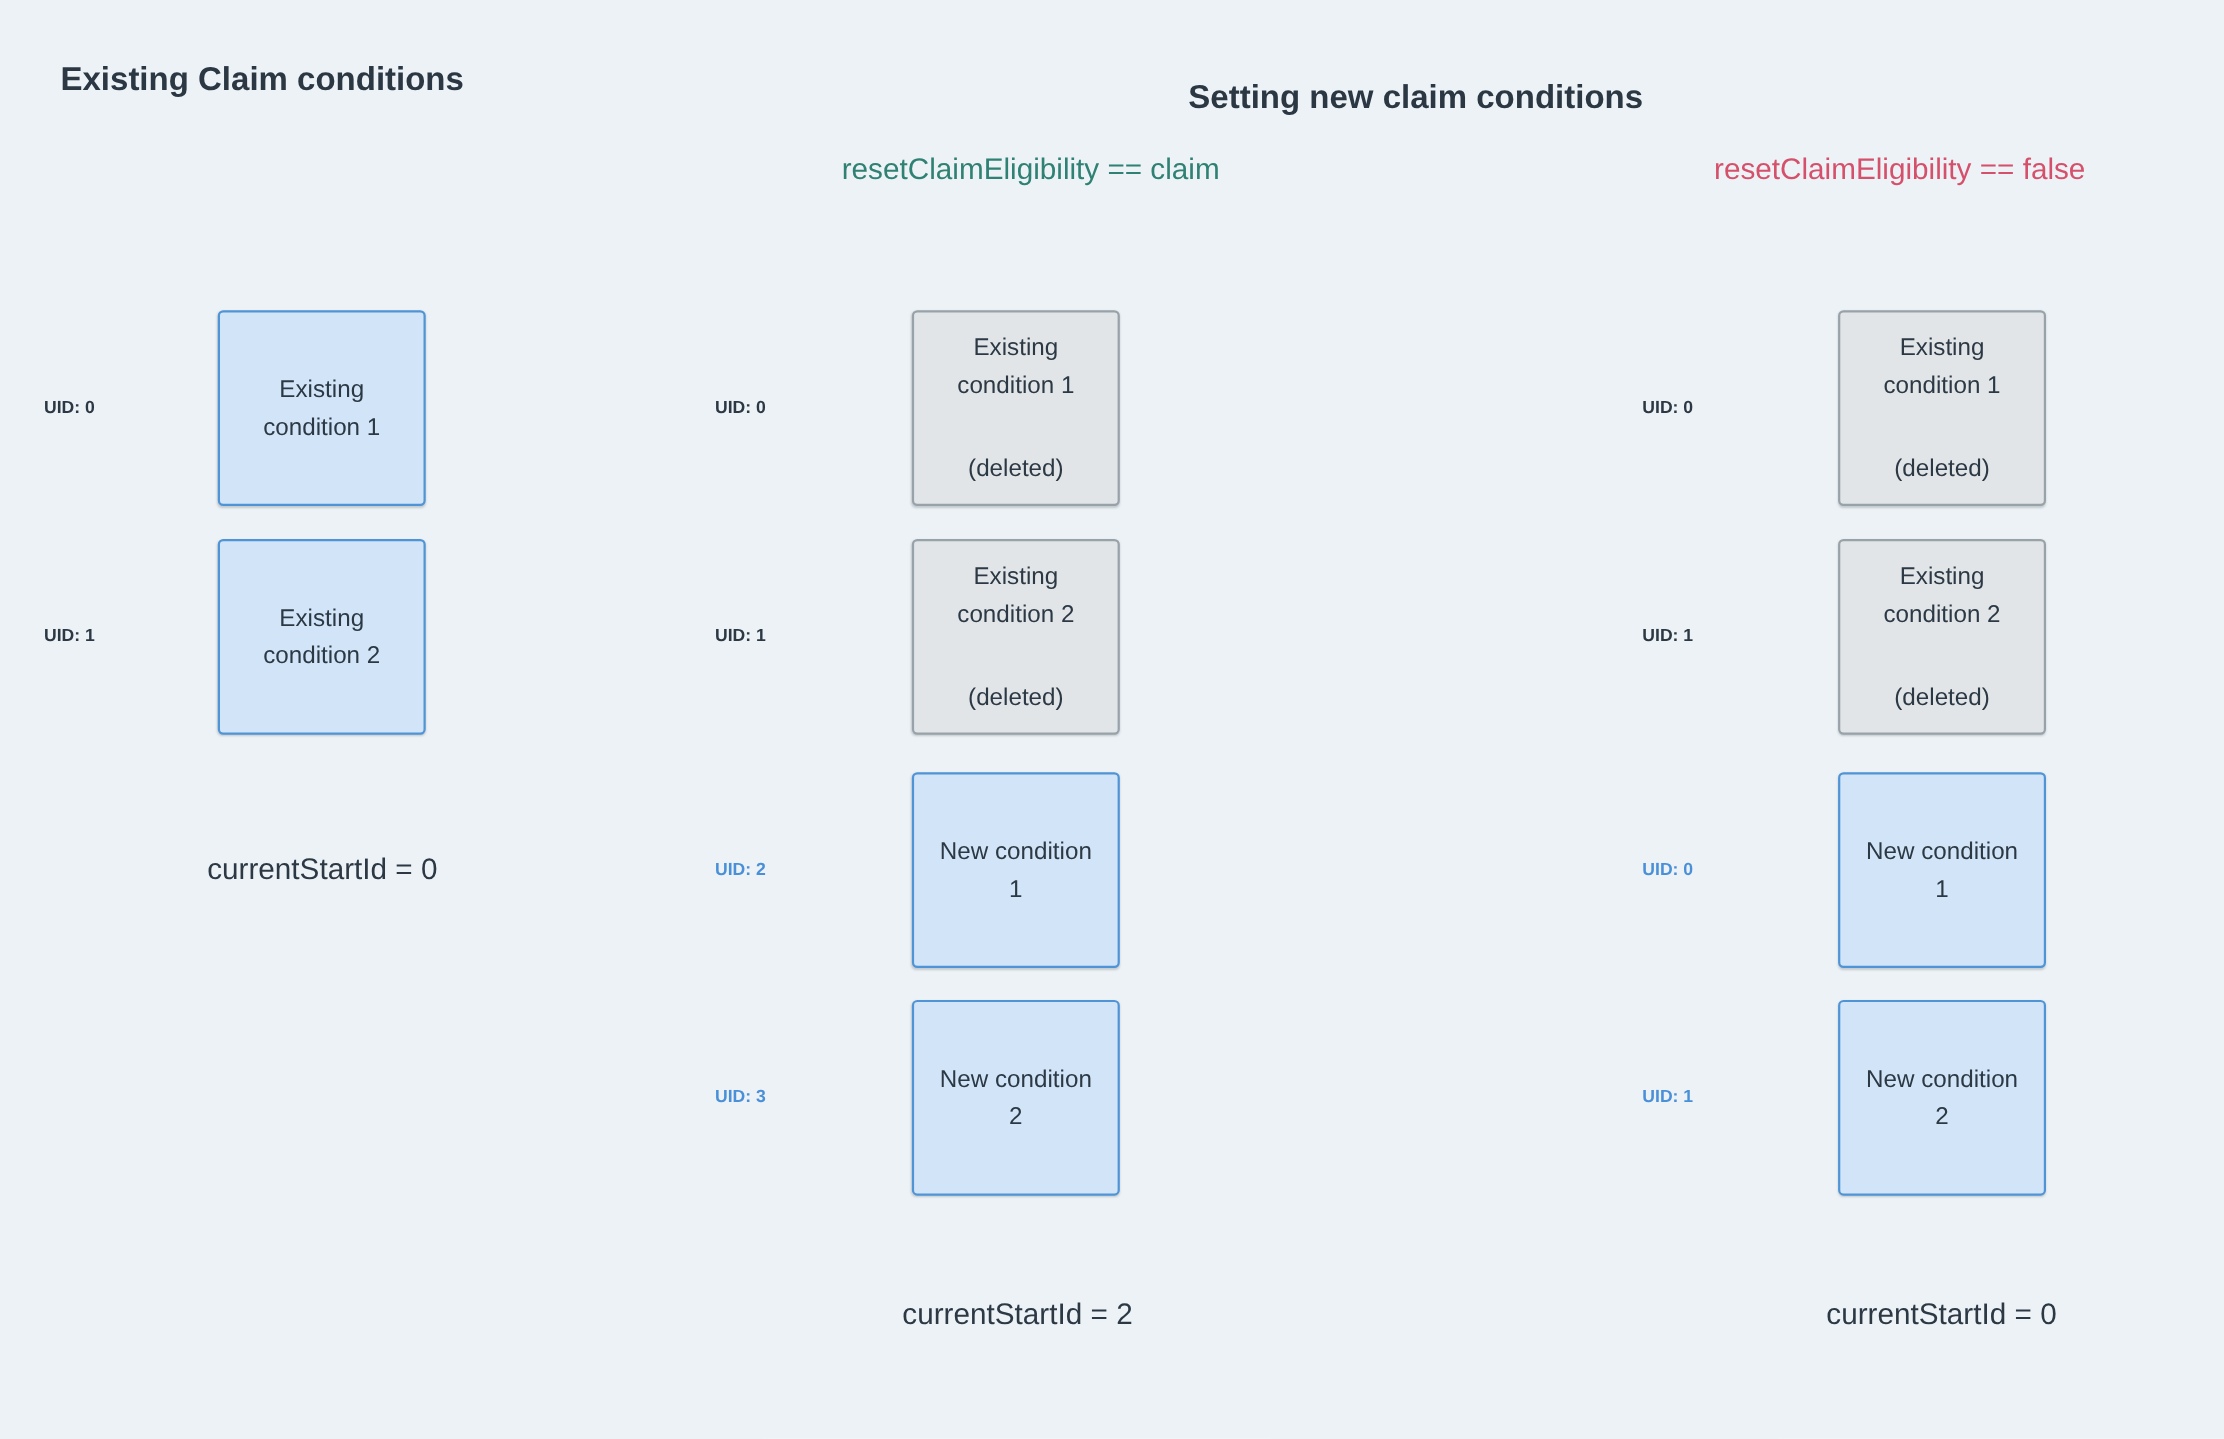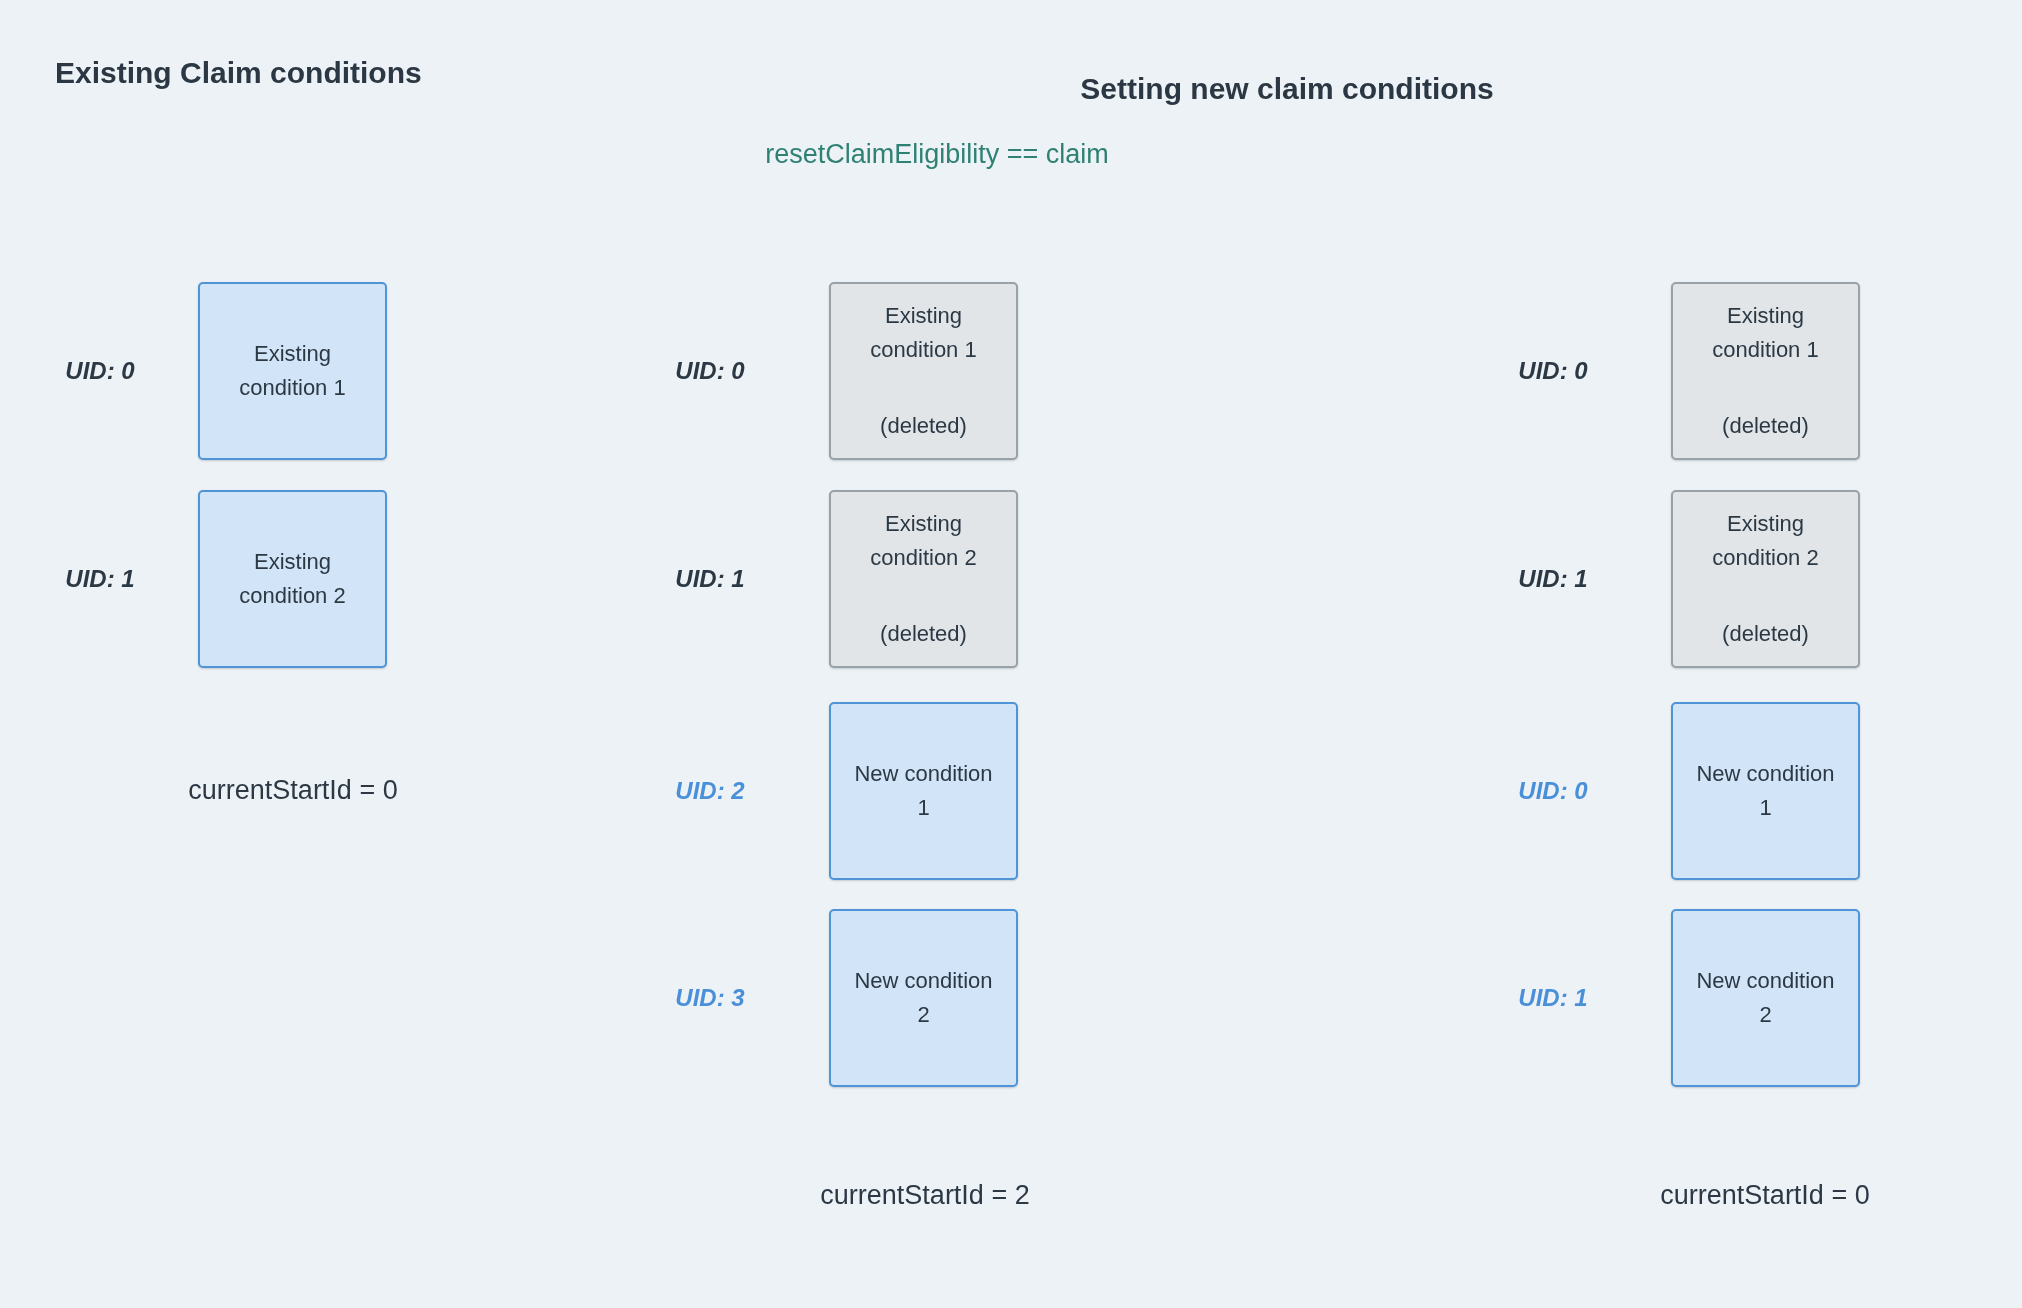--- a/index.html
+++ b/index.html
@@ -46,26 +46,25 @@
   .col-l { left: 40px; }
   .col-m { left: 650px; }
   .col-r { left: 1493px; }
   .r1 { top: 282px; }
   .r2 { top: 490px; }
   .r3 { top: 702px; }
   .r4 { top: 909px; }
 
   .uid {
     width: 120px;
-    text-align: center;
-    font-size: 24px;
+    text-align: left;
+    font-size: 16px;
     font-weight: bold;
     white-space: nowrap;
     flex: none;
-    font-style: italic;
   }
   .col-l .uid { margin-right: 38px; }
   .col-m .uid { margin-right: 59px; }
   .col-r .uid { margin-right: 58px; }
   .uid-dark { color: #2c3945; }
   .uid-blue { color: #4a90d9; }
 
   .box {
     flex: none;
     width: 189px;
@@ -103,20 +102,21 @@
 </style>
 </head>
 <body>
 
 <div class="canvas">
 
   <div class="title left-title">Existing Claim conditions</div>
   <div class="title mid-title">Setting new claim conditions</div>
 
   <div class="cond cond-true">resetClaimEligibility == claim</div>
+  <div class="cond cond-false">resetClaimEligibility == false</div>
 
   <div class="item col-l r1">
     <div class="uid uid-dark">UID: 0</div>
     <div class="box box-blue">
       <div class="box-label">Existing
 condition 1</div>
     </div>
   </div>
   <div class="item col-l r2">
     <div class="uid uid-dark">UID: 1</div>

